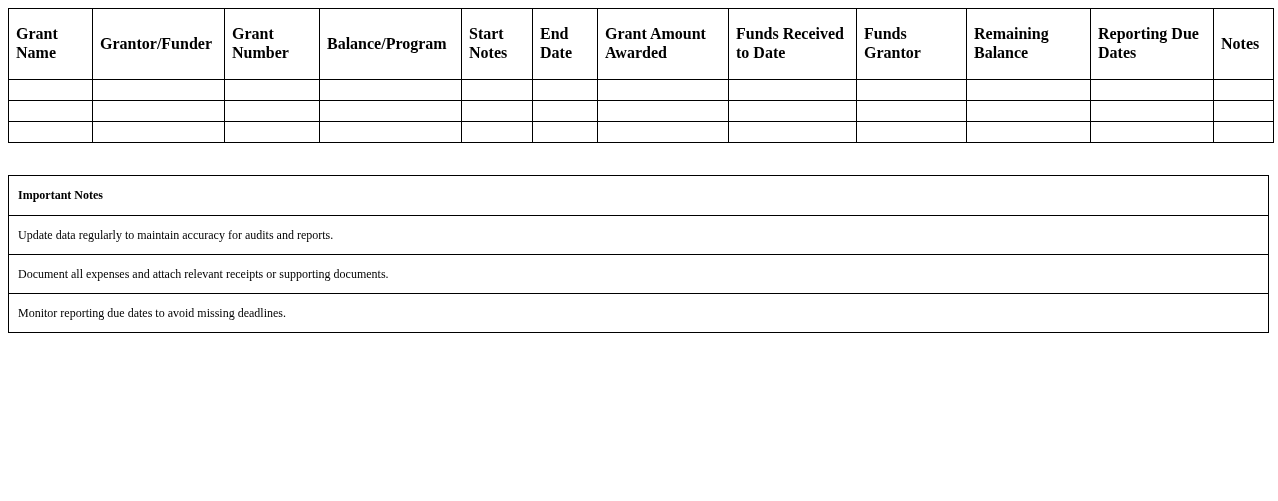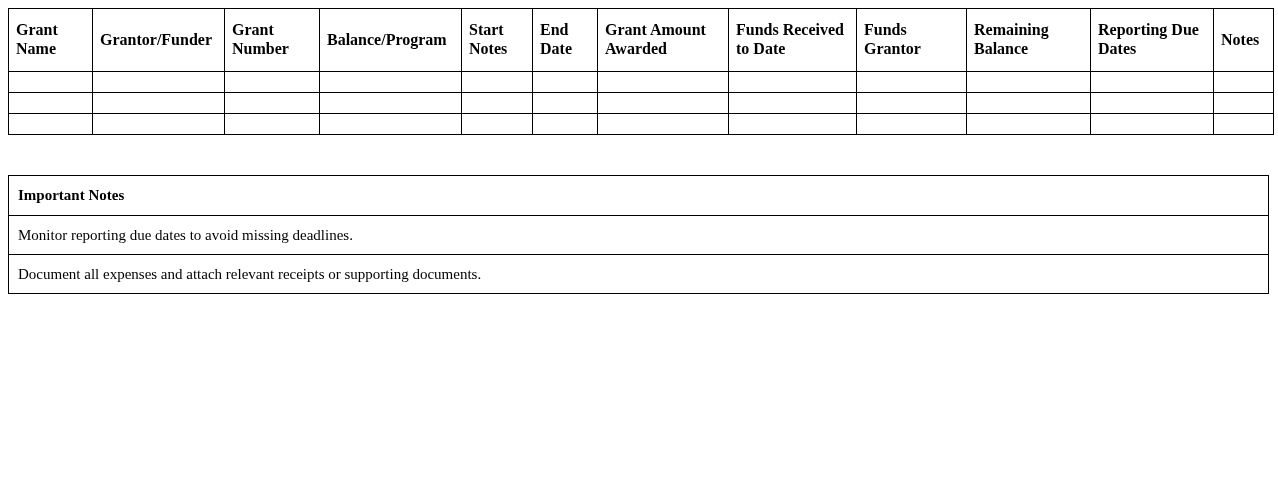--- a/index.html
+++ b/index.html
@@ -39,42 +39,42 @@
     vertical-align: middle;
     overflow: hidden;
   }
   #grant-table th {
     font-weight: bold;
     font-size: 16px;
     line-height: 1.17;
     padding: 2px 7px;
   }
   #grant-table thead tr {
-    height: 63px;
+    height: 71px;
   }
   #grant-table tbody tr {
     height: 21px;
   }
   #grant-table td {
     font-size: 16px;
     padding: 0 7px;
   }
   
   #notes-table {
     position: absolute;
     left: 8px;
     top: 175px;
     width: 1261px;
   }
   #notes-table th,
   #notes-table td {
     border: 1px solid #000000;
     text-align: left;
     vertical-align: middle;
-    font-size: 15px;
+    font-size: 12px;
     padding: 2px 9px;
   }
   #notes-table th {
     font-weight: bold;
   }
   #notes-table thead tr {
     height: 40px;
   }
   #notes-table tbody tr {
     height: 39px;
@@ -163,21 +163,24 @@
   </table>
 
   <table id="notes-table">
     <thead>
       <tr>
         <th>Important Notes</th>
       </tr>
     </thead>
     <tbody id="notes-table-body">
         <tr>
-          <td>Monitor reporting due dates to avoid missing deadlines.</td>
+          <td>Update data regularly to maintain accuracy for audits and reports.</td>
         </tr>
         <tr>
           <td>Document all expenses and attach relevant receipts or supporting documents.</td>
+        </tr>
+        <tr>
+          <td>Monitor reporting due dates to avoid missing deadlines.</td>
         </tr>
       </tbody>
   </table>
 
 </div>
 
 </body></html>

